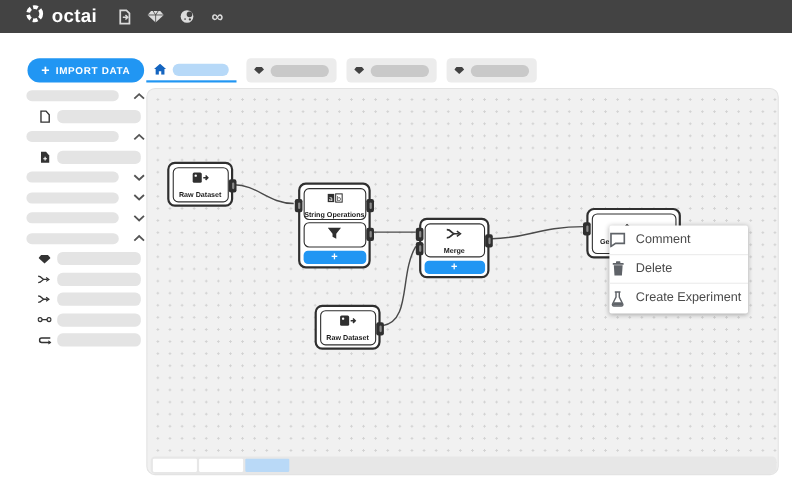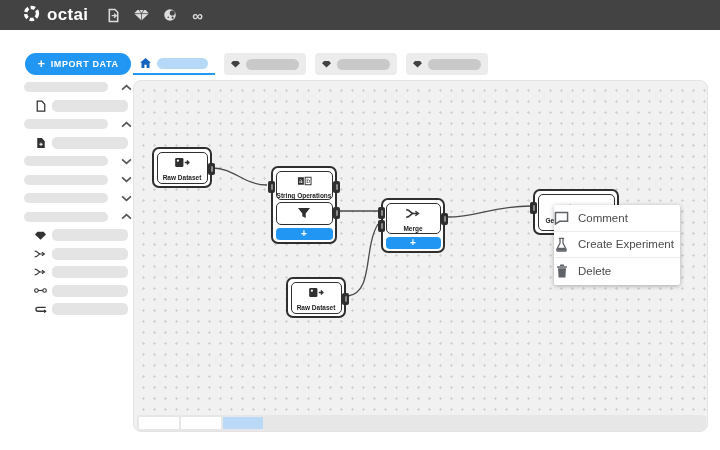--- a/index.html
+++ b/index.html
@@ -382,38 +382,38 @@
     <div class="menu-item">
       <span class="micon">
         <svg width="15" height="14" viewBox="0 0 16 15">
             <path d="M1.5 1.5h13v9.5H6l-4.5 3z" fill="none" stroke="currentColor" stroke-width="1.6"></path>
           </svg>
       </span>
       <span class="mlabel">Comment</span>
     </div>
     <div class="menu-item">
       <span class="micon">
+        <svg width="12" height="14" viewBox="0 0 12 14">
+            <path d="M2 4.2h8l-.6 9.3H2.6z" fill="currentColor"></path>
+            <rect x="1" y="2.2" width="10" height="1.5" rx=".5" fill="currentColor"></rect>
+            <rect x="4" y=".6" width="4" height="1.5" rx=".5" fill="currentColor"></rect>
+          </svg>
+      </span>
+      <span class="mlabel">Delete</span>
+    </div>
+    <div class="menu-item">
+      <span class="micon">
         <svg width="13" height="15" viewBox="0 0 14 16">
             <path d="M5.4 1.5v5L2 13.2a1.4 1.4 0 001.3 2h7.4a1.4 1.4 0 001.3-2L8.6 6.5v-5" fill="none" stroke="currentColor" stroke-width="1.4"></path>
             <path d="M4.2 1.5h5.6" stroke="currentColor" stroke-width="1.4"></path>
             <path d="M3.2 11.5h7.6l1 2.3a.7.7 0 01-.7 1H2.9a.7.7 0 01-.7-1z" fill="currentColor"></path>
           </svg>
       </span>
       <span class="mlabel">Create Experiment</span>
     </div>
-    <div class="menu-item">
-      <span class="micon">
-        <svg width="12" height="14" viewBox="0 0 12 14">
-            <path d="M2 4.2h8l-.6 9.3H2.6z" fill="currentColor"></path>
-            <rect x="1" y="2.2" width="10" height="1.5" rx=".5" fill="currentColor"></rect>
-            <rect x="4" y=".6" width="4" height="1.5" rx=".5" fill="currentColor"></rect>
-          </svg>
-      </span>
-      <span class="mlabel">Delete</span>
-    </div>
   </div>
 
   <div class="bottom-strip">
     <span class="strip-seg white"></span>
     <span class="strip-seg white"></span>
     <span class="strip-seg blue"></span>
   </div>
 </div>
 
 </body></html>

